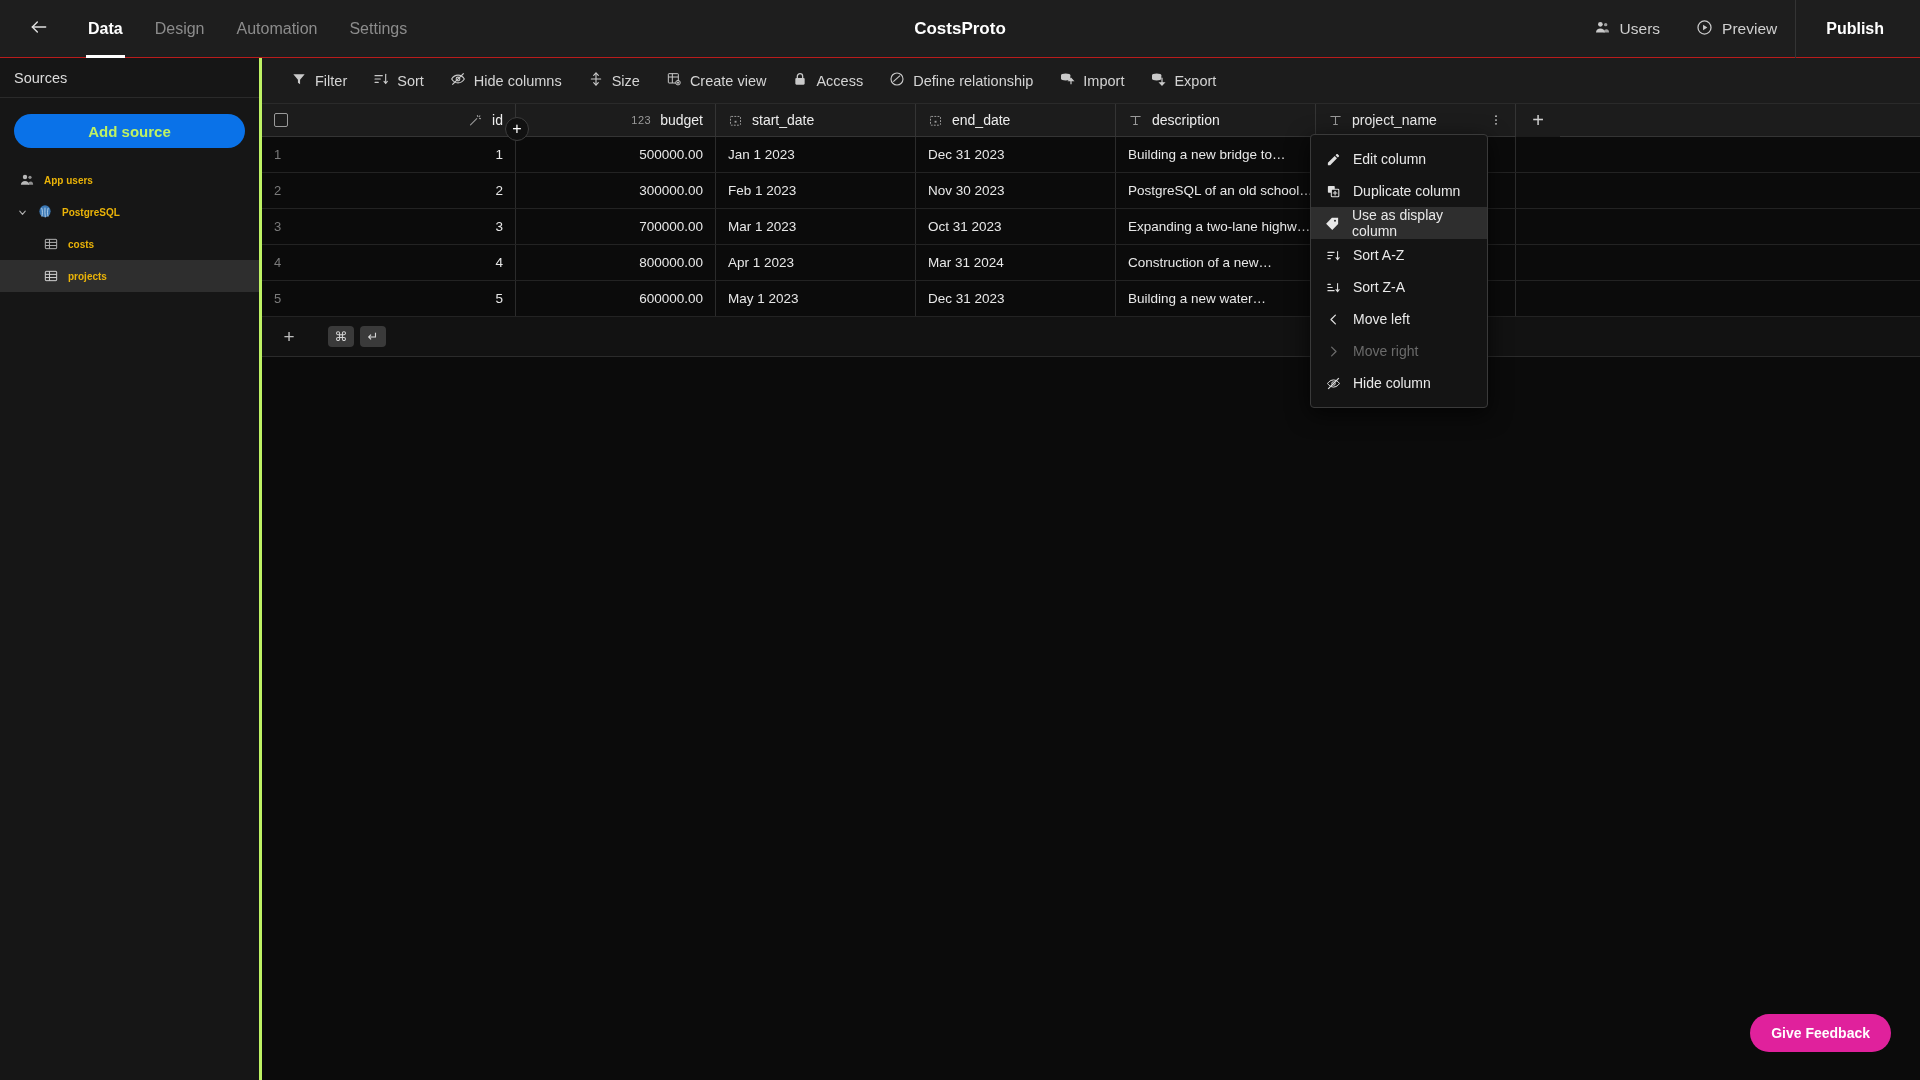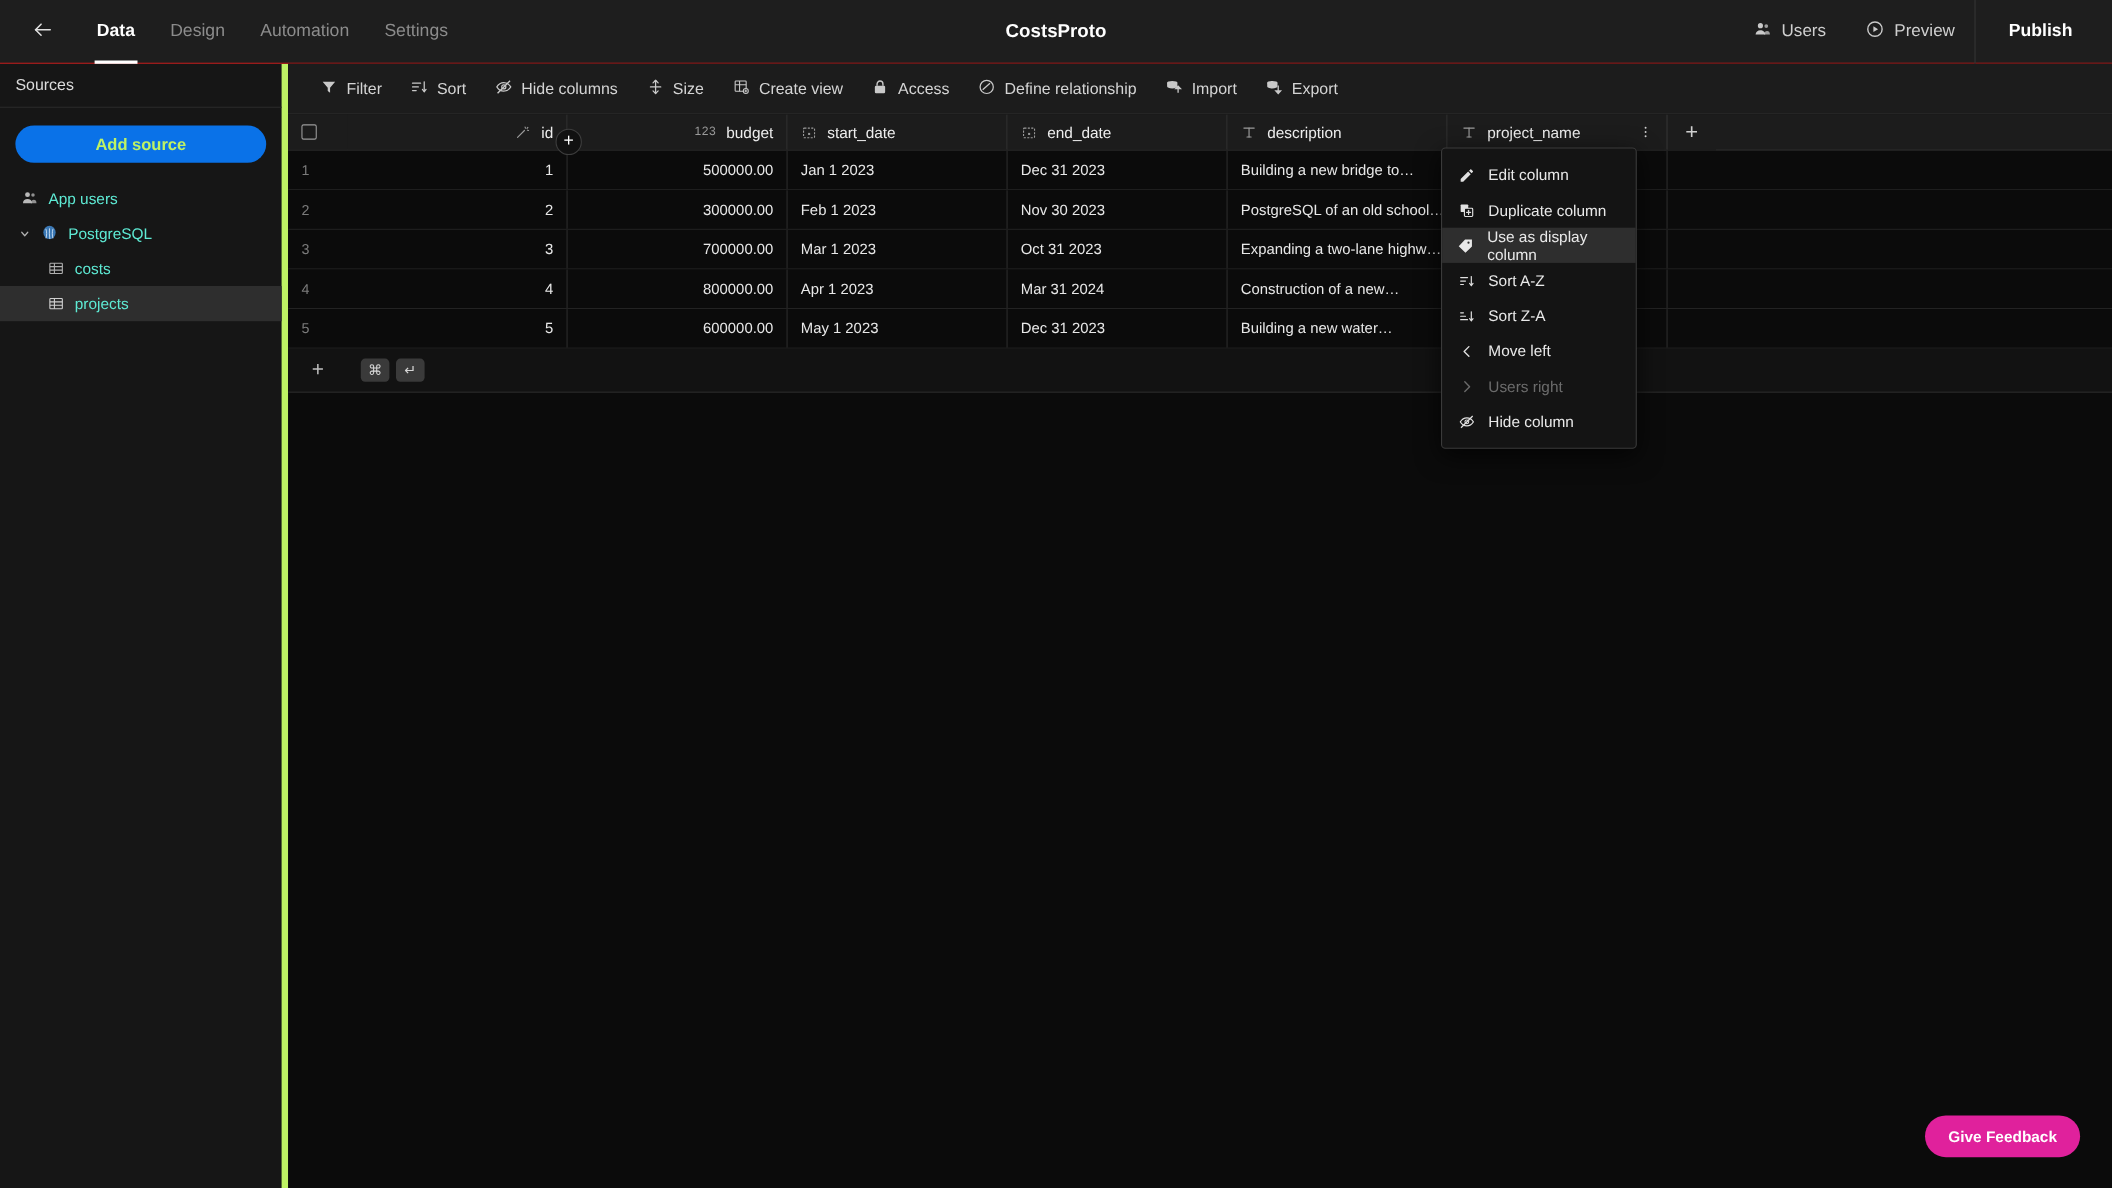--- a/index.html
+++ b/index.html
@@ -53,36 +53,36 @@
     display: flex; align-items: center; gap: 10px; padding: 0 26px 0 20px; height: 58px;
     font-size: 16px; font-weight: bold; color: #fff; cursor: pointer;
   }
 
   
   .body { flex: 1; display: flex; min-height: 0; }
 
   
   .sidebar {
     width: 262px; min-width: 262px; background: #161616;
-    border-right: 6px solid #bef264;
+    border-right: 3px solid #bef264;
     display: flex; flex-direction: column;
   }
   .sources-head {
     height: 40px; display: flex; align-items: center; padding: 0 14px;
     font-size: 14.5px; color: #dcdcdc; border-bottom: 1px solid #2a2a2a;
   }
   .add-source {
     margin: 16px 14px 0 14px; height: 34px; border-radius: 17px;
     background: #0a72e8; color: #bef264; font-size: 15px; font-weight: bold;
     display: flex; align-items: center; justify-content: center; cursor: pointer;
   }
   .tree { margin-top: 16px; }
   .tree-row {
     display: flex; align-items: center; height: 32px; cursor: pointer;
-    font-size: 14px; color: #5eead4; font-weight: normal; padding-right: 8px;
+    font-size: 10px; color: #eab308; font-weight: bold; padding-right: 8px;
   }
   .tree-row.selected { background: #2e2e2e; }
   .tree-row .caret { width: 20px; display: flex; align-items: center; justify-content: center; }
   .tree-row .caret svg { width: 11px; height: 11px; }
   .tree-row .ic { width: 26px; display: flex; align-items: center; justify-content: center; }
   .tree-row .ic svg { width: 16px; height: 16px; }
   .tree-row .lbl { margin-left: 4px; }
   .indent-0 { padding-left: 14px; }
   .indent-1 { padding-left: 12px; }
   .indent-2 { padding-left: 38px; }
@@ -571,21 +571,21 @@
                 </svg>
               </span>
             <span>Move left</span>
           </div>
           <div class="ctx-item disabled">
             <span class="ci">
                 <svg viewBox="0 0 24 24" fill="none" stroke="#6b6b6b" stroke-width="2" stroke-linecap="round" stroke-linejoin="round">
                   <polyline points="9 5 16 12 9 19"></polyline>
                 </svg>
               </span>
-            <span>Users right</span>
+            <span>Move right</span>
           </div>
           <div class="ctx-item">
             <span class="ci">
                 <svg viewBox="0 0 24 24" fill="none" stroke="#e0e0e0" stroke-width="1.6">
                   <path d="M2.5 12S6 6.2 12 6.2 21.5 12 21.5 12 18 17.8 12 17.8 2.5 12 2.5 12z"></path>
                   <circle cx="12" cy="12" r="2.8"></circle>
                   <line x1="3.5" y1="20.5" x2="20.5" y2="3.5" stroke-width="1.9"></line>
                 </svg>
               </span>
             <span>Hide column</span>

